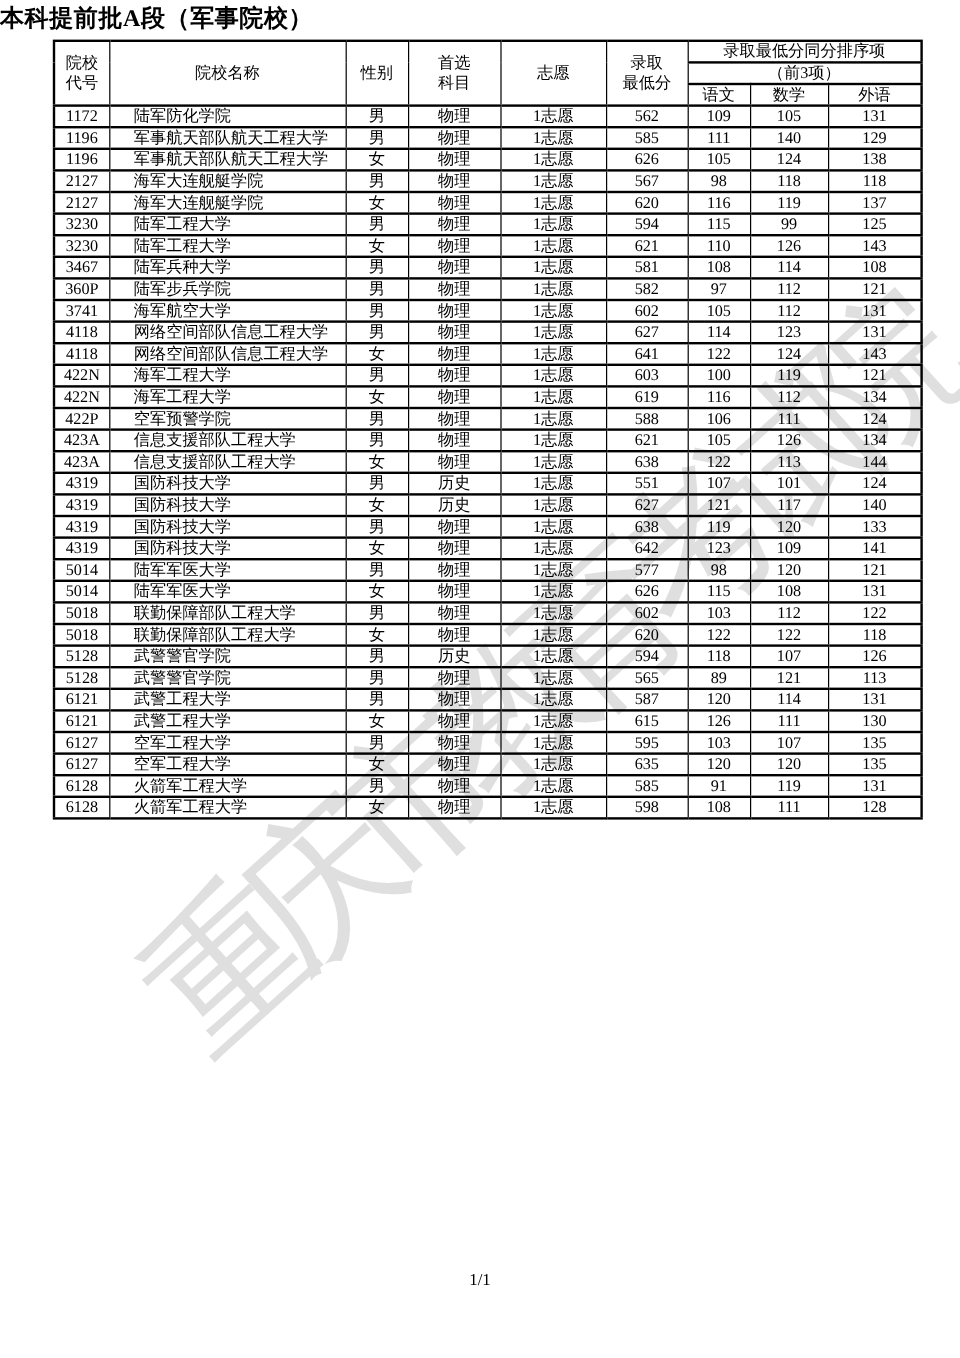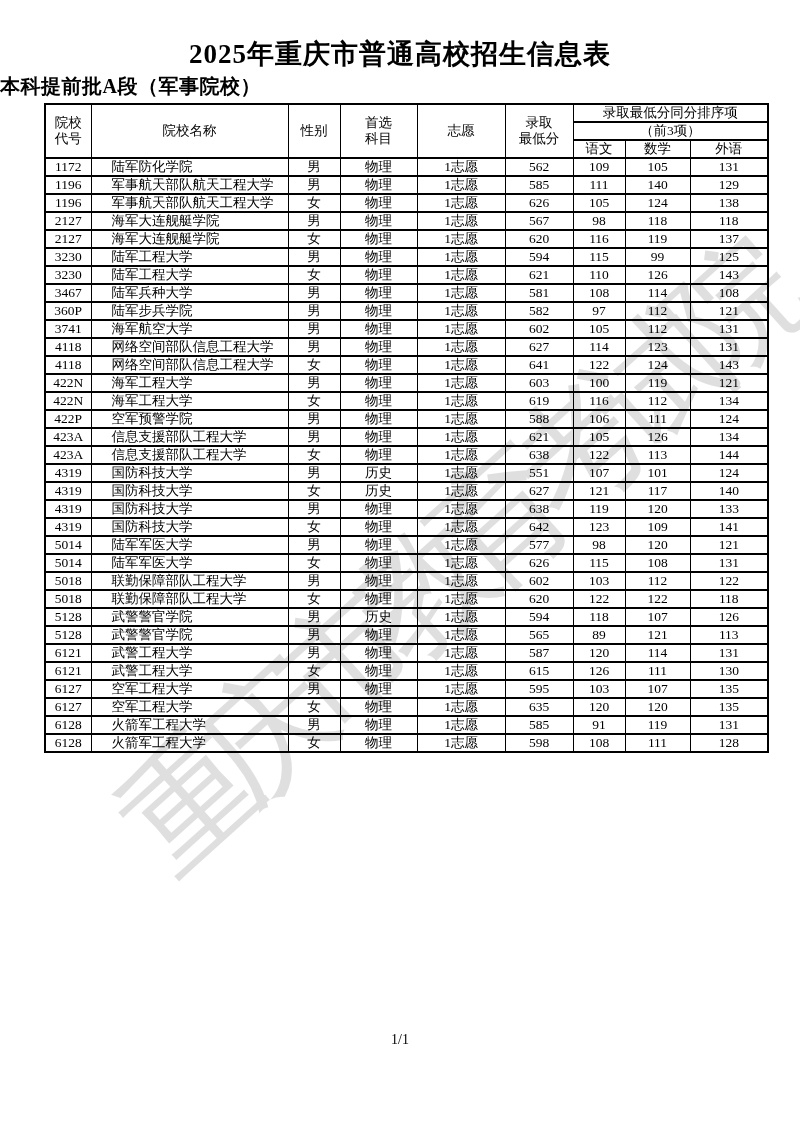--- a/index.html
+++ b/index.html
@@ -79,37 +79,36 @@
   }
   table.admissions th {
     white-space: pre-line;
   }
   table.admissions td.left {
     text-align: left;
     padding-left: 20px;
   }
   .page-footer {
     position: absolute;
-    top: 1032px;
+    top: 1056px;
     left: 0;
     width: 100%;
     text-align: center;
     font-size: 14px;
     z-index: 2;
   }
 </style>
 </head>
 <body>
 
 <div class="page">
 
   <div class="watermark" style="color: rgb(198, 198, 198);">重庆市教育考试院</div>
 
   <div class="content">
-    <h1 class="title">2025年重庆市普通高校招生信息表</h1>
     <h2 class="subtitle">本科提前批A段（军事院校）</h2>
 
     <table class="admissions">
       <colgroup>
         <col style="width:46px">
         <col style="width:197px">
         <col style="width:52px">
         <col style="width:77px">
         <col style="width:88px">
         <col style="width:68px">

